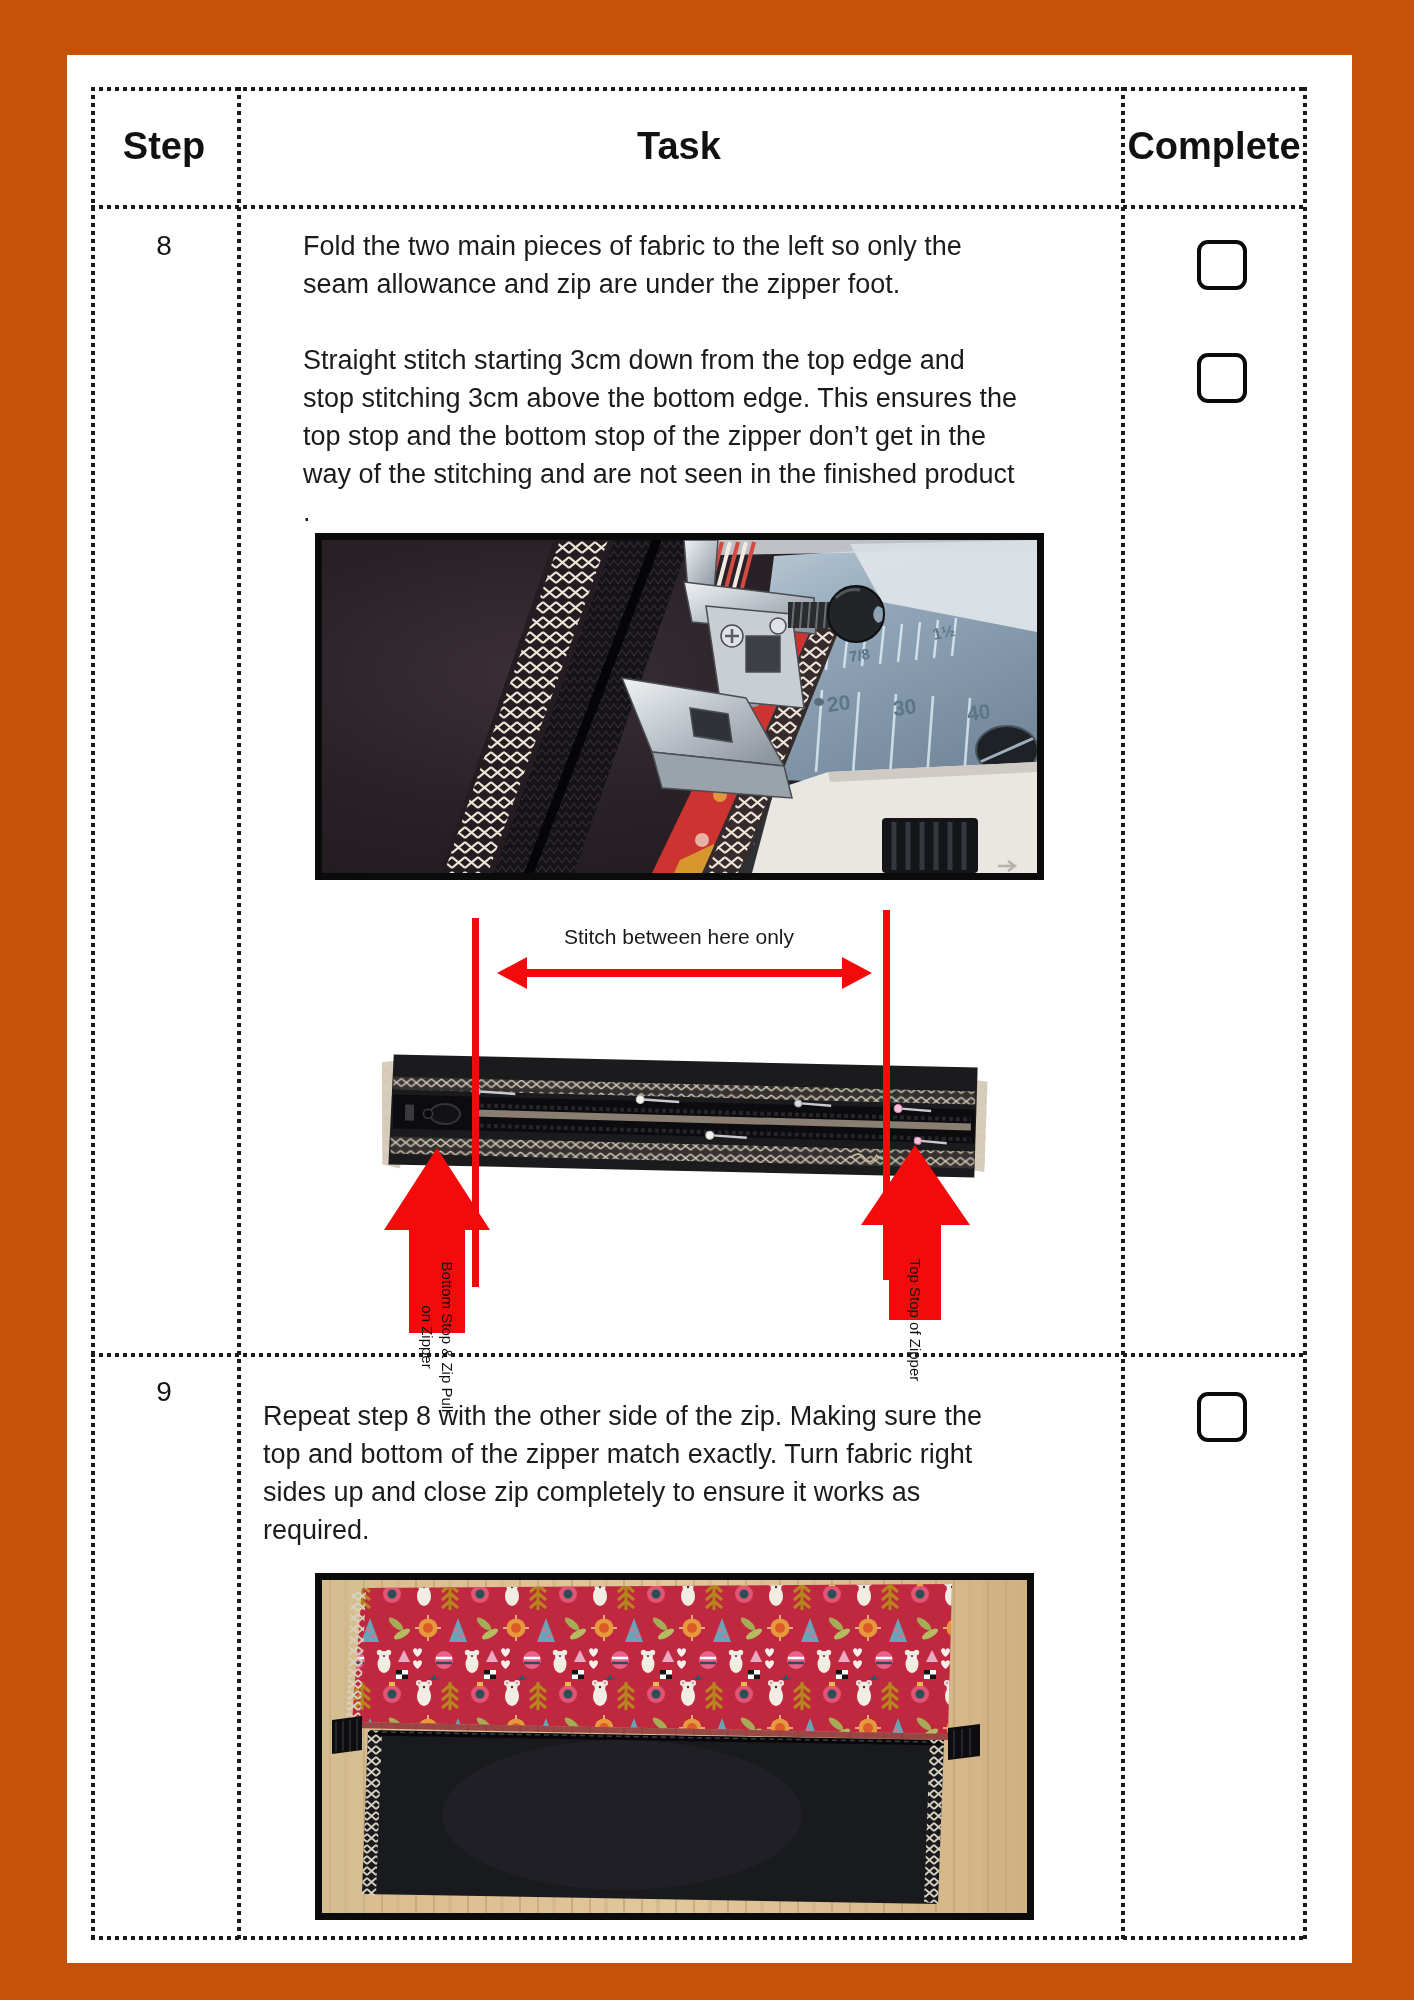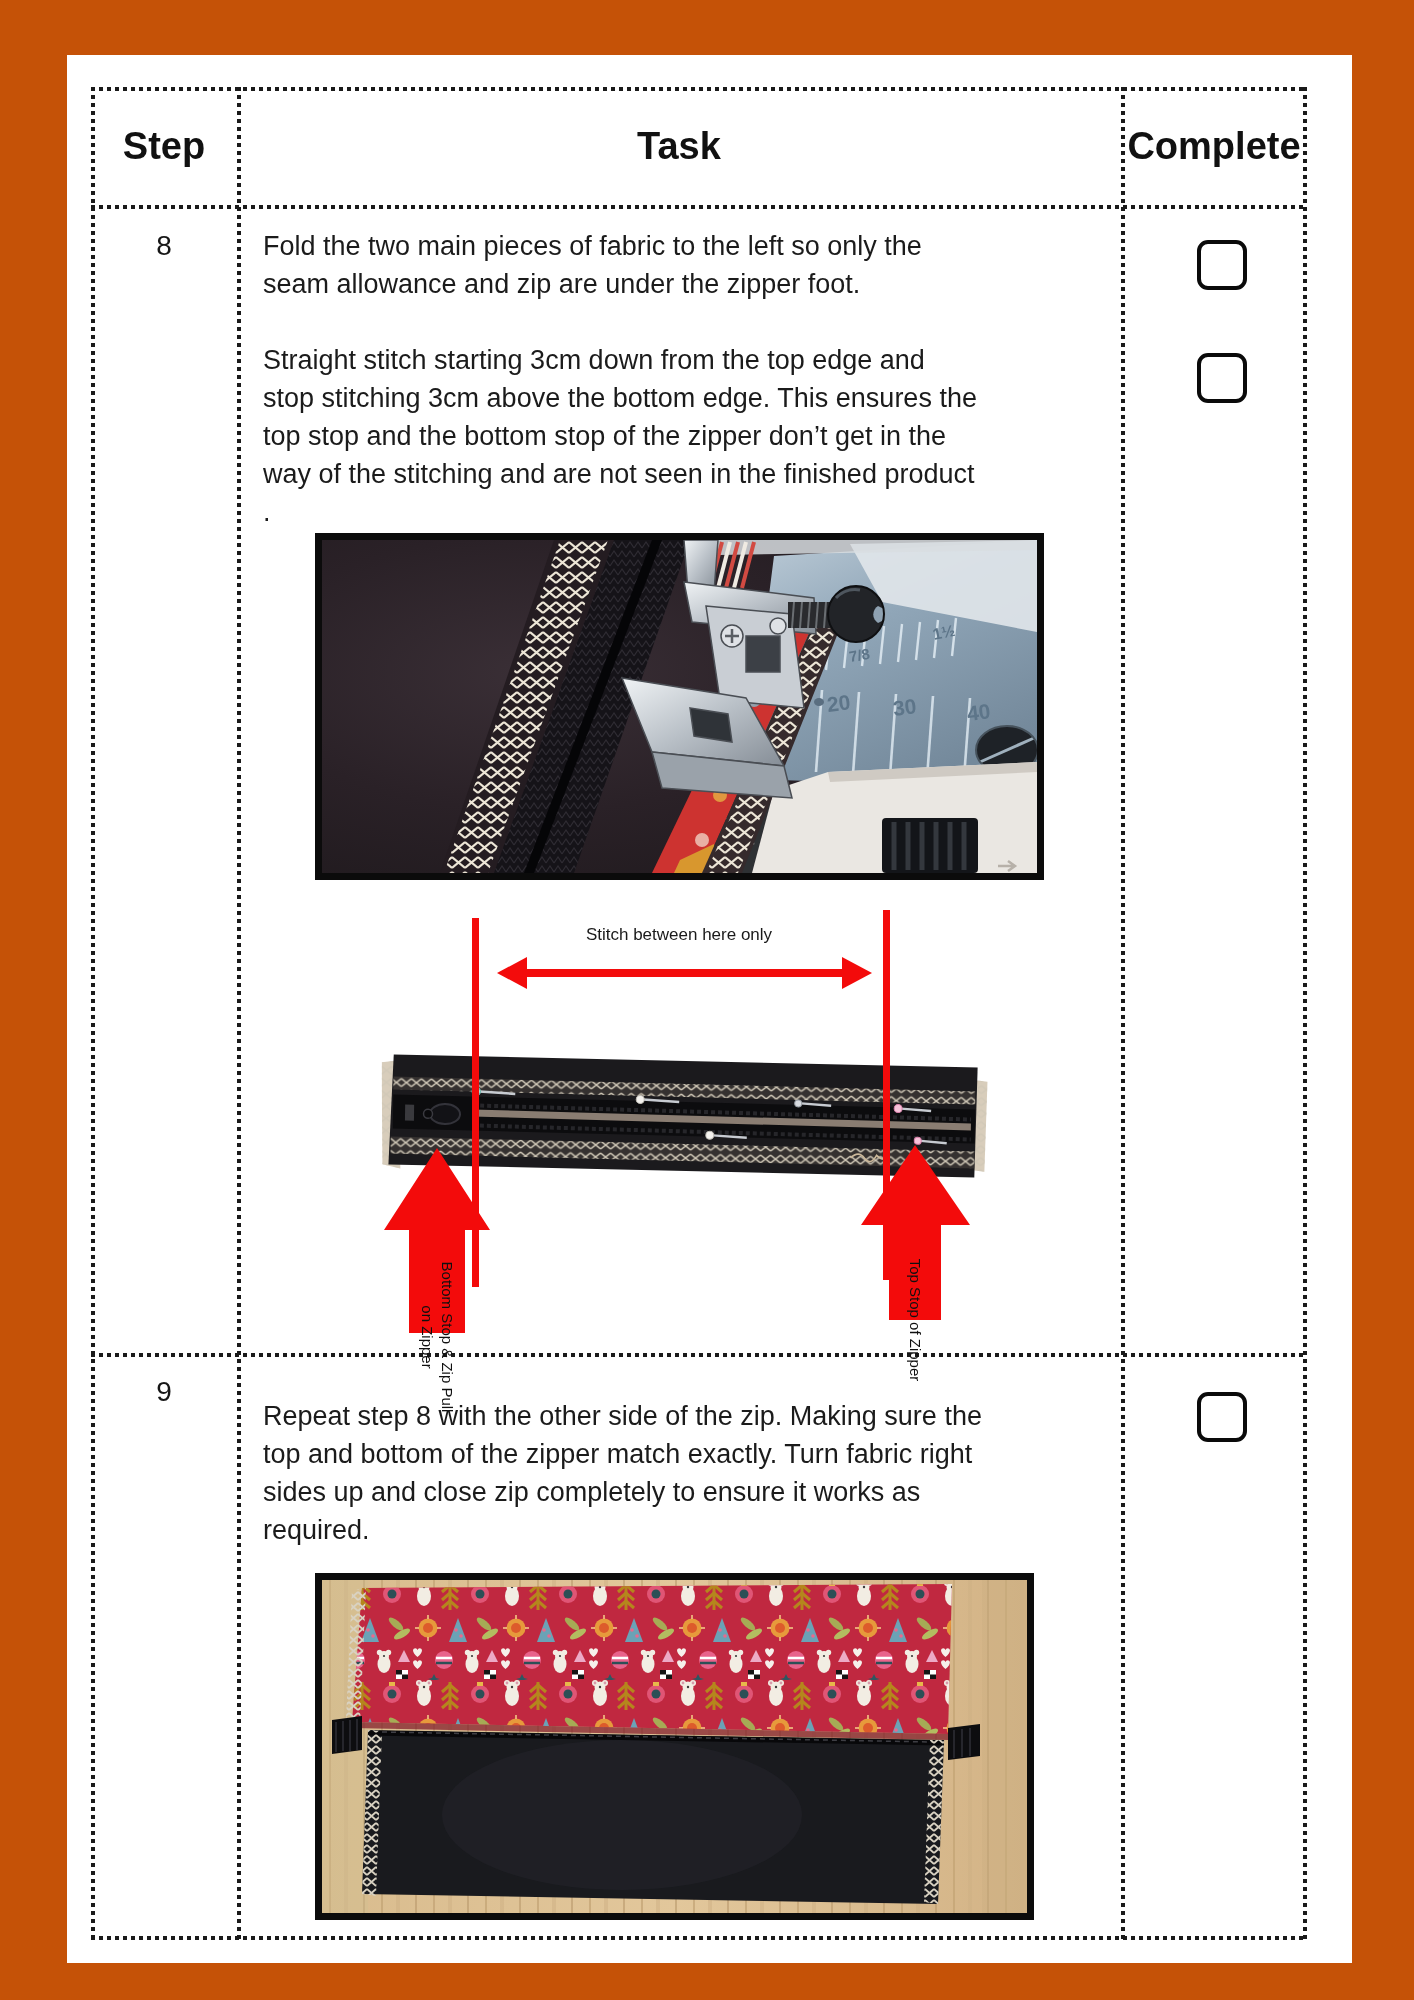--- a/index.html
+++ b/index.html
@@ -20,21 +20,21 @@
          font-size:38px;font-weight:bold;color:#111;}
   .stepnum{position:absolute;left:0;width:146px;text-align:center;font-size:28px;line-height:38px;}
   .tasktext{position:absolute;left:172px;width:852px;font-size:27px;line-height:38px;white-space:pre-line;color:#1b1b1b;}
   .checkbox{position:absolute;left:1106px;width:50px;height:50px;box-sizing:border-box;
             border:4px solid #0a0a0a;border-radius:11px;background:#fff;}
 
   .photo{position:absolute;box-sizing:border-box;border:7px solid #0b0b0b;background:#222;overflow:hidden;}
 
   .redline{position:absolute;width:7px;background:#F30B0B;}
   .stitchnote{position:absolute;left:438px;top:838px;width:300px;text-align:center;
-              font-size:17px;color:#1a1a1a;}
+              font-size:21px;color:#1a1a1a;}
   .arrowlabel{position:absolute;transform:translate(-50%,-50%) rotate(90deg);
               text-align:center;font-size:15px;line-height:20px;color:#101010;white-space:pre-line;}
   svg{display:block;}
 </style>
 </head>
 <body>
 
 <div class="page">
   <div class="table">
 
@@ -53,21 +53,21 @@
         <span>Step</span>
       </div>
     <div class="hcell" style="left:146px;width:884px;">
         <span>Task</span>
       </div>
     <div class="hcell" style="left:1030px;width:186px;">
         <span>Complete</span>
       </div>
 
     <div class="stepnum" style="top:140px;">8</div>
-    <div class="tasktext" style="top:140px;">Fold the two main pieces of fabric to the left so only the
+    <div class="tasktext" style="top:140px;margin-left:40px;">Fold the two main pieces of fabric to the left so only the
 seam allowance and zip are under the zipper foot.
 
 Straight stitch starting 3cm down from the top edge and
 stop stitching 3cm above the bottom edge. This ensures the
 top stop and the bottom stop of the zipper don’t get in the
 way of the stitching and are not seen in the finished product
 .</div>
     <div class="checkbox" style="top:153px;"></div>
     <div class="checkbox" style="top:266px;"></div>
 

